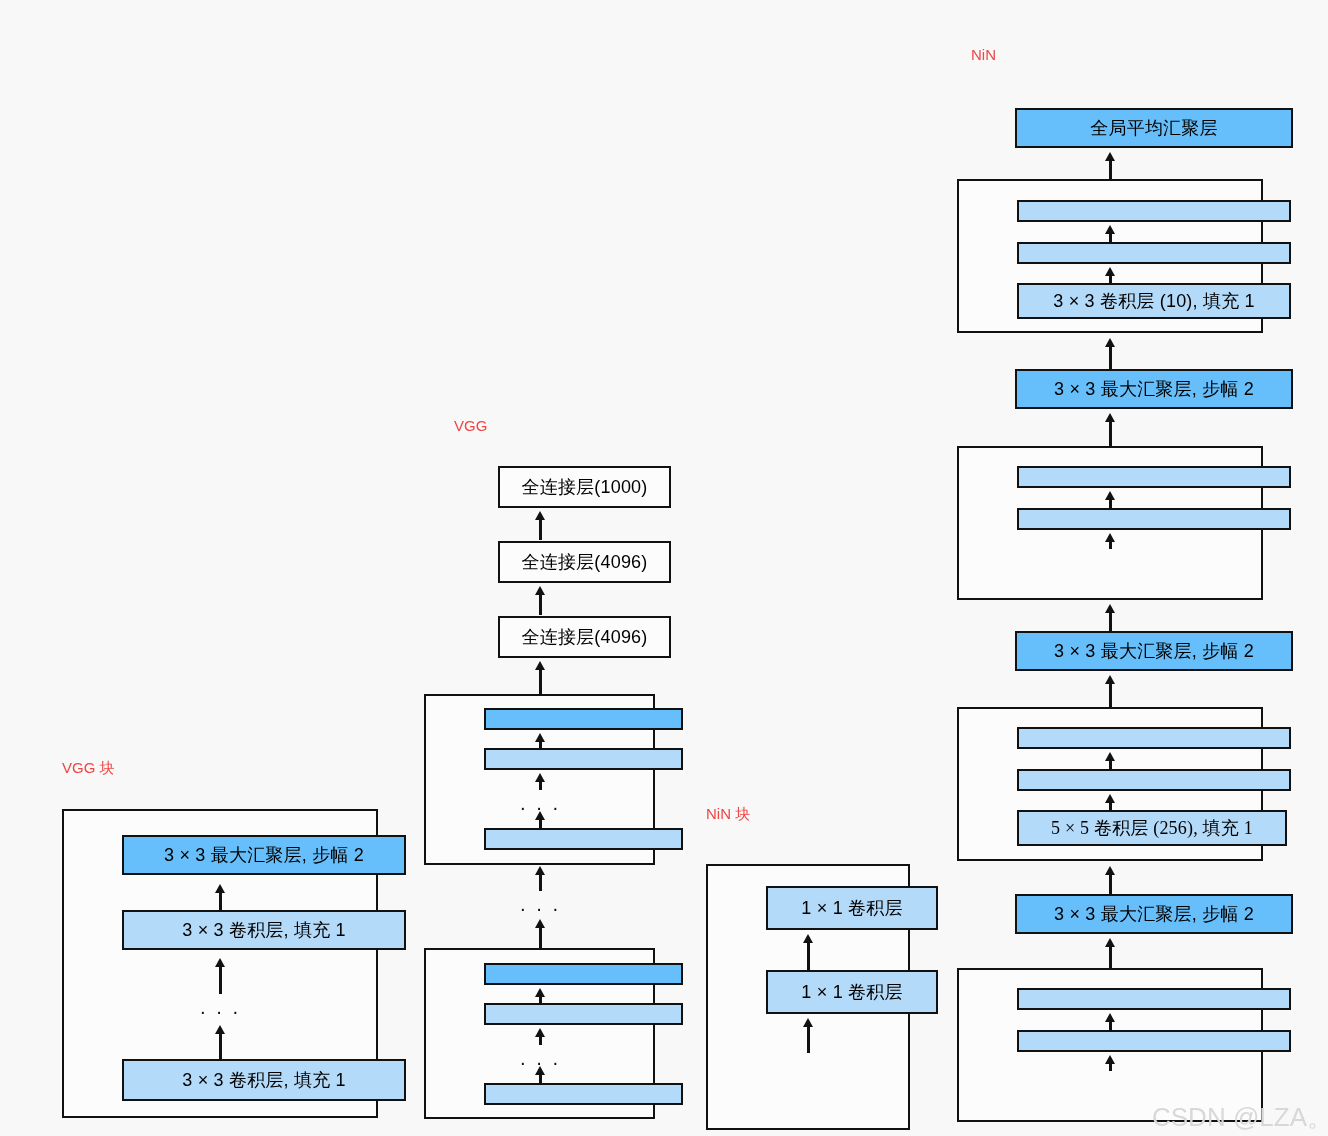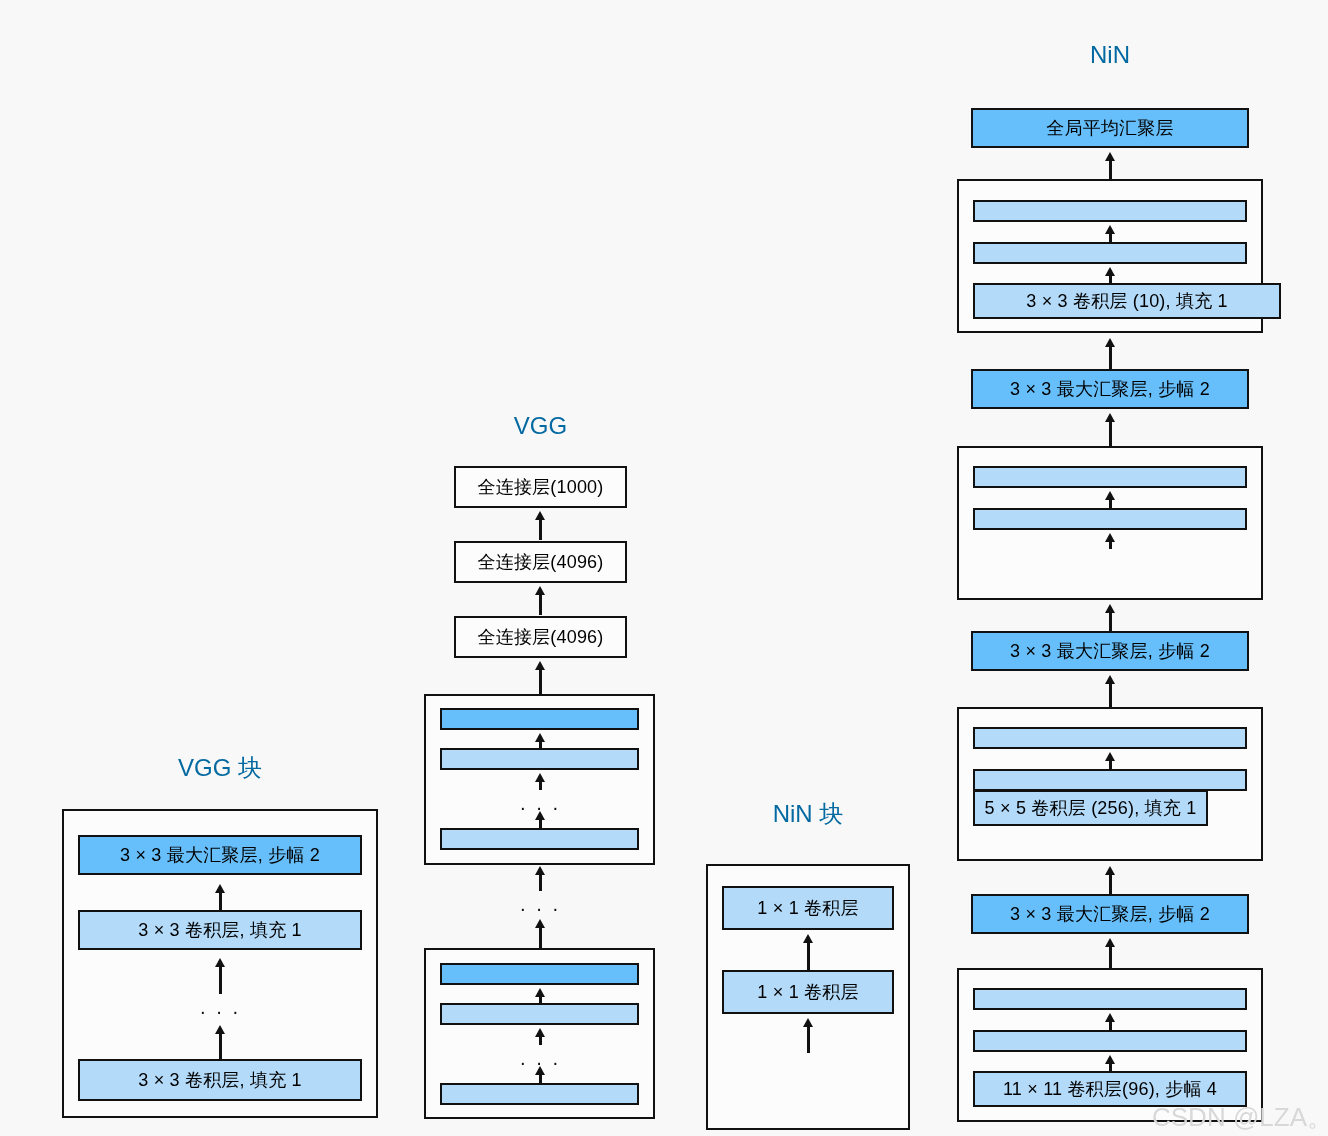--- a/index.html
+++ b/index.html
@@ -13,24 +13,24 @@
     position:relative;
     width:1328px;
     height:1136px;
     background:#f8f8f8;
     overflow:hidden;
   }
 
   
   .col-title{
     position:absolute;
-    text-align:center;
-    font-size:24px;
+    text-align:left;
+    font-size:15px;
     line-height:19px;
-    color:#0369a1;
+    color:#ef4444;
     white-space:nowrap;
   }
 
   .group{
     position:absolute;
     box-sizing:border-box;
     border:2.5px solid #111;
     background:#fcfcfc;
   }
 
@@ -40,20 +40,21 @@
     border:2.5px solid #111;
     display:flex;
     align-items:center;
     justify-content:center;
     font-size:18px;
     line-height:18px;
     letter-spacing:.2px;
     color:#000;
     white-space:nowrap;
     background:#ffffff;
+    margin-left:44px;
   }
   .node.light{background:#b3daf9;}
   .node.dark{background:#66bffb;}
   .node.plain{background:#fcfcfc;}
 
   
   .arrow{
     position:absolute;
     width:0;
   }
@@ -229,21 +230,21 @@
   <div class="node light" style="left:973px;top:200px;width:274px;height:22px;"></div>
   <div class="arrow" style="left:1110px;top:225px;height:17px;">
     <div class="head"></div>
       <div class="shaft"></div>
   </div>
   <div class="node light" style="left:973px;top:242px;width:274px;height:22px;"></div>
   <div class="arrow" style="left:1110px;top:267px;height:16px;">
     <div class="head"></div>
       <div class="shaft"></div>
   </div>
-  <div class="node light" style="left:973px;top:283px;width:308px;height:36px;">3 × 3 卷积层 (10), 填充 1</div>
+  <div class="node light" style="left:973px;top:283px;width:274px;height:36px;">3 × 3 卷积层 (10), 填充 1</div>
 
   <div class="arrow" style="left:1110px;top:338px;height:31px;">
     <div class="head"></div>
       <div class="shaft"></div>
   </div>
 
   <div class="node dark" style="left:971px;top:369px;width:278px;height:40px;">3 × 3 最大汇聚层, 步幅 2</div>
 
   <div class="arrow" style="left:1110px;top:413px;height:33px;">
     <div class="head"></div>
@@ -278,21 +279,21 @@
   <div class="node light" style="left:973px;top:727px;width:274px;height:22px;"></div>
   <div class="arrow" style="left:1110px;top:752px;height:17px;">
     <div class="head"></div>
       <div class="shaft"></div>
   </div>
   <div class="node light" style="left:973px;top:769px;width:274px;height:22px;"></div>
   <div class="arrow" style="left:1110px;top:794px;height:16px;">
     <div class="head"></div>
       <div class="shaft"></div>
   </div>
-  <div class="node light" style="left:973px;top:790px;width:235px;height:36px;">5 × 5 卷积层 (256), 填充 1</div>
+  <div class="node light" style="left:973px;top:810px;width:270px;height:36px;font-family:Liberation Serif, serif;">5 × 5 卷积层 (256), 填充 1</div>
 
   <div class="arrow" style="left:1110px;top:866px;height:28px;">
     <div class="head"></div>
       <div class="shaft"></div>
   </div>
 
   <div class="node dark" style="left:971px;top:894px;width:278px;height:40px;">3 × 3 最大汇聚层, 步幅 2</div>
 
   <div class="arrow" style="left:1110px;top:938px;height:30px;">
     <div class="head"></div>
@@ -303,17 +304,16 @@
   <div class="node light" style="left:973px;top:988px;width:274px;height:22px;"></div>
   <div class="arrow" style="left:1110px;top:1013px;height:17px;">
     <div class="head"></div>
       <div class="shaft"></div>
   </div>
   <div class="node light" style="left:973px;top:1030px;width:274px;height:22px;"></div>
   <div class="arrow" style="left:1110px;top:1055px;height:16px;">
     <div class="head"></div>
       <div class="shaft"></div>
   </div>
-  <div class="node light" style="left:973px;top:1071px;width:274px;height:36px;">11 × 11 卷积层(96), 步幅 4</div>
 
   <div class="watermark" style="left:1152px;top:1100px;">CSDN @LZA。</div>
 
 </div>
 
 </body></html>

